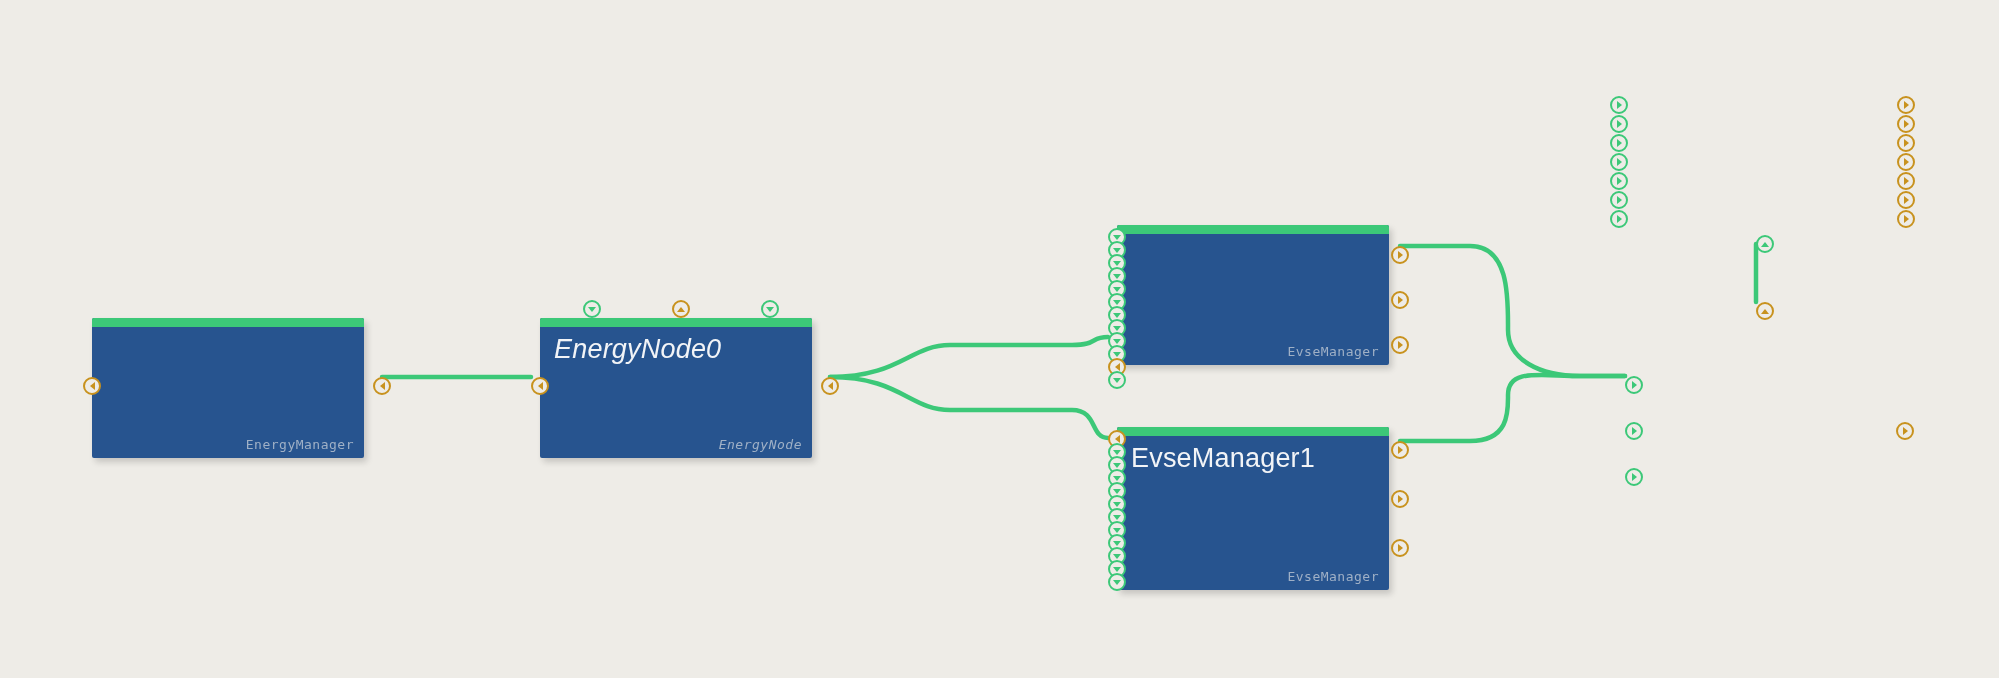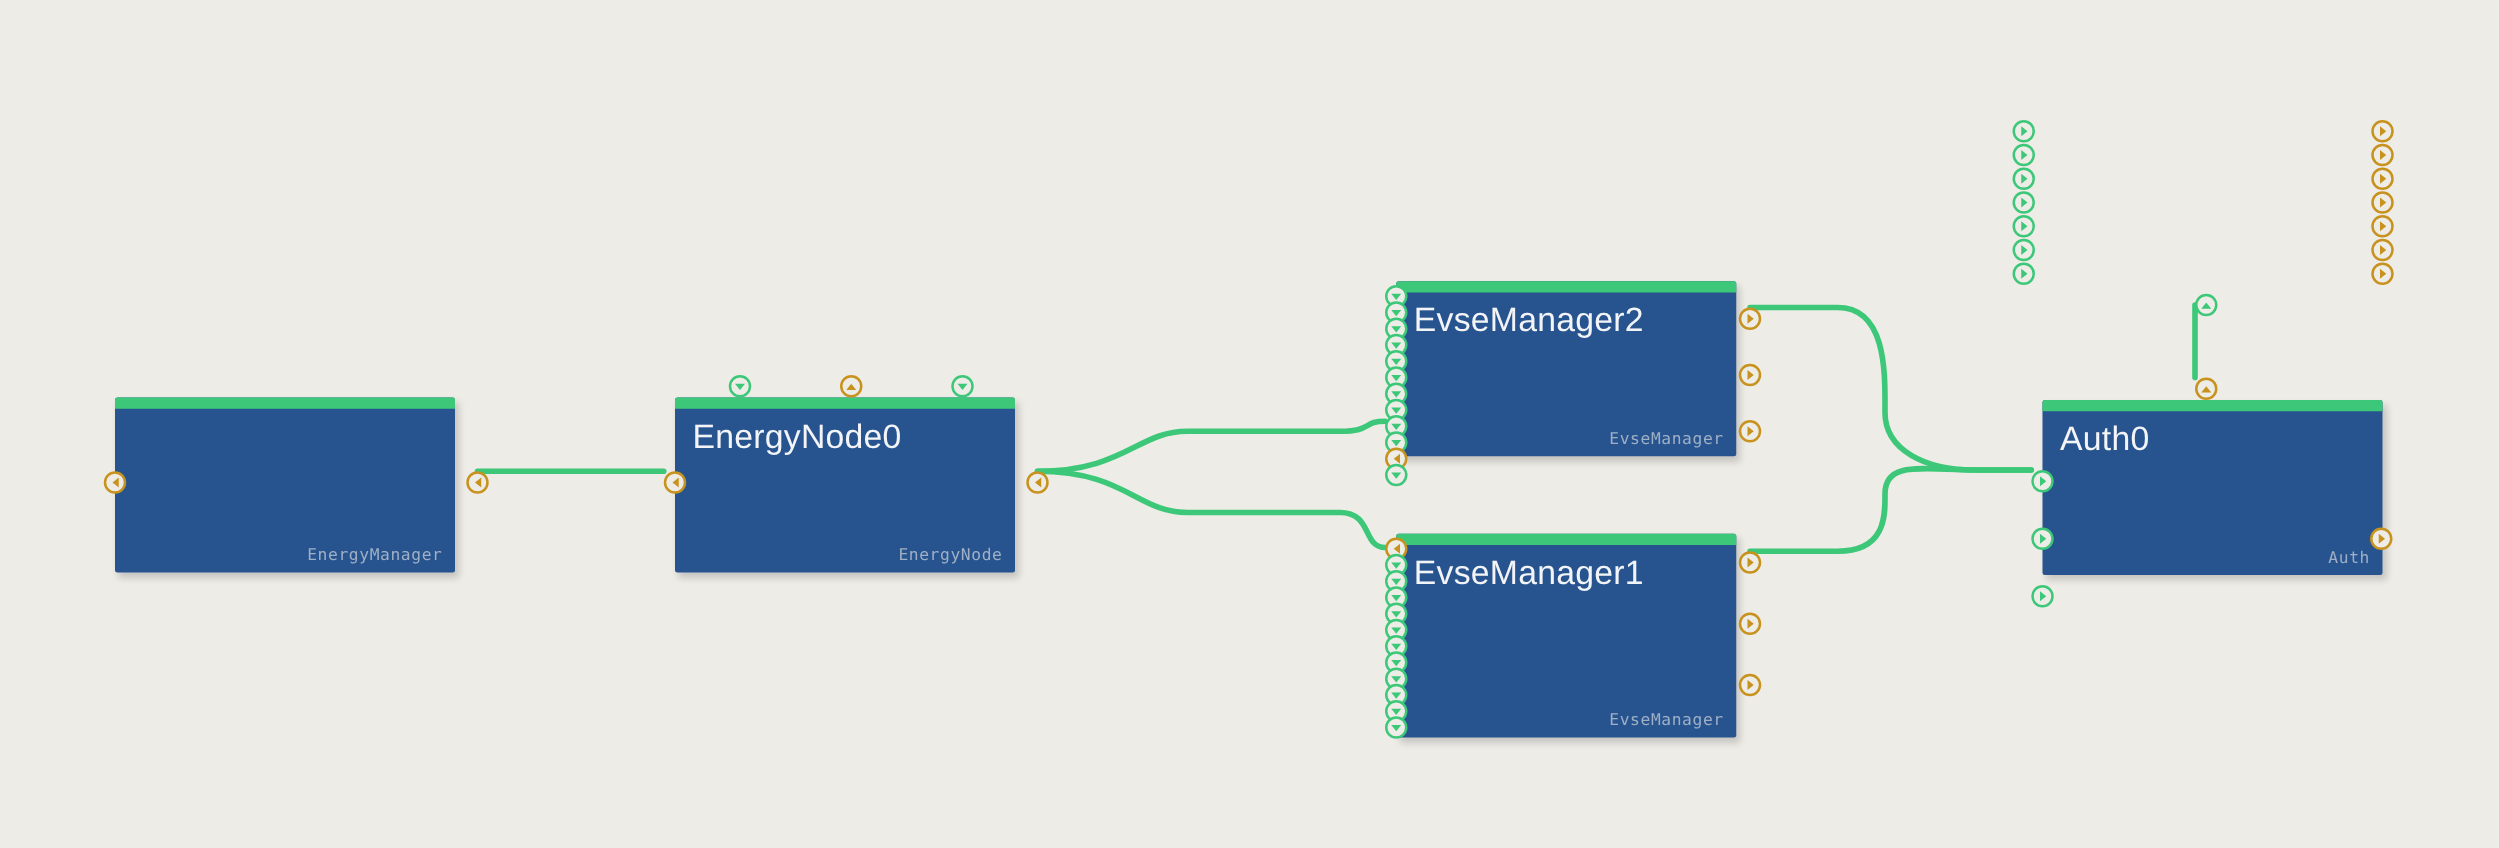--- a/index.html
+++ b/index.html
@@ -97,39 +97,33 @@
       <path d="M 830 377 C 900 377 910 345 950 345 L 1072 345 C 1098 345 1090 337 1108 337" fill="none" stroke="#3cc878" stroke-width="4.5" stroke-linecap="round"></path>
       <path d="M 830 377 C 900 377 910 410 950 410 L 1072 410 C 1098 410 1090 438 1108 438" fill="none" stroke="#3cc878" stroke-width="4.5" stroke-linecap="round"></path>
       <path d="M 1400 246 L 1470 246 C 1510 246 1508 300 1508 330 C 1508 360 1540 376 1580 376 L 1625 376" fill="none" stroke="#3cc878" stroke-width="4.5" stroke-linecap="round"></path>
       <path d="M 1400 441 L 1470 441 C 1510 441 1508 410 1508 395 C 1508 368 1540 376 1580 376 L 1625 376" fill="none" stroke="#3cc878" stroke-width="4.5" stroke-linecap="round"></path>
       <path d="M 1756 244 L 1756 302" fill="none" stroke="#3cc878" stroke-width="4.5" stroke-linecap="round"></path>
     </svg>
 <div class="node" style="left: 92px; top: 318px; width: 272px; height: 140px;">
       <div class="node-header"></div>
       <div class="node-subtitle">EnergyManager</div>
     </div>
-    <div class="node" style="left: 540px; top: 318px; width: 272px; height: 140px;">
+    <div class="node" style="left: 540px; top: 318px; width: 272px; height: 140px; font-style: italic;">
       <div class="node-header"></div>
       <div class="node-title">EnergyNode0</div>
       <div class="node-subtitle">EnergyNode</div>
     </div>
     <div class="node" style="left: 1117px; top: 225px; width: 272px; height: 140px;">
       <div class="node-header"></div>
-      <div class="node-title">EvseManager2</div>
       <div class="node-subtitle">EvseManager</div>
     </div>
     <div class="node" style="left: 1117px; top: 427px; width: 272px; height: 163px;">
       <div class="node-header"></div>
       <div class="node-title">EvseManager1</div>
       <div class="node-subtitle">EvseManager</div>
-    </div>
-    <div class="node" style="left: 1634px; top: 320px; width: 272px; height: 140px;">
-      <div class="node-header"></div>
-      <div class="node-title">Auth0</div>
-      <div class="node-subtitle">Auth</div>
     </div>
     <div class="port gold dir-left" style="left: 83px; top: 377px;">
       <span class="glyph"></span>
     </div>
     <div class="port gold dir-left" style="left: 373px; top: 377px;">
       <span class="glyph"></span>
     </div>
     <div class="port green dir-down" style="left: 583px; top: 300px;">
       <span class="glyph"></span>
     </div>

